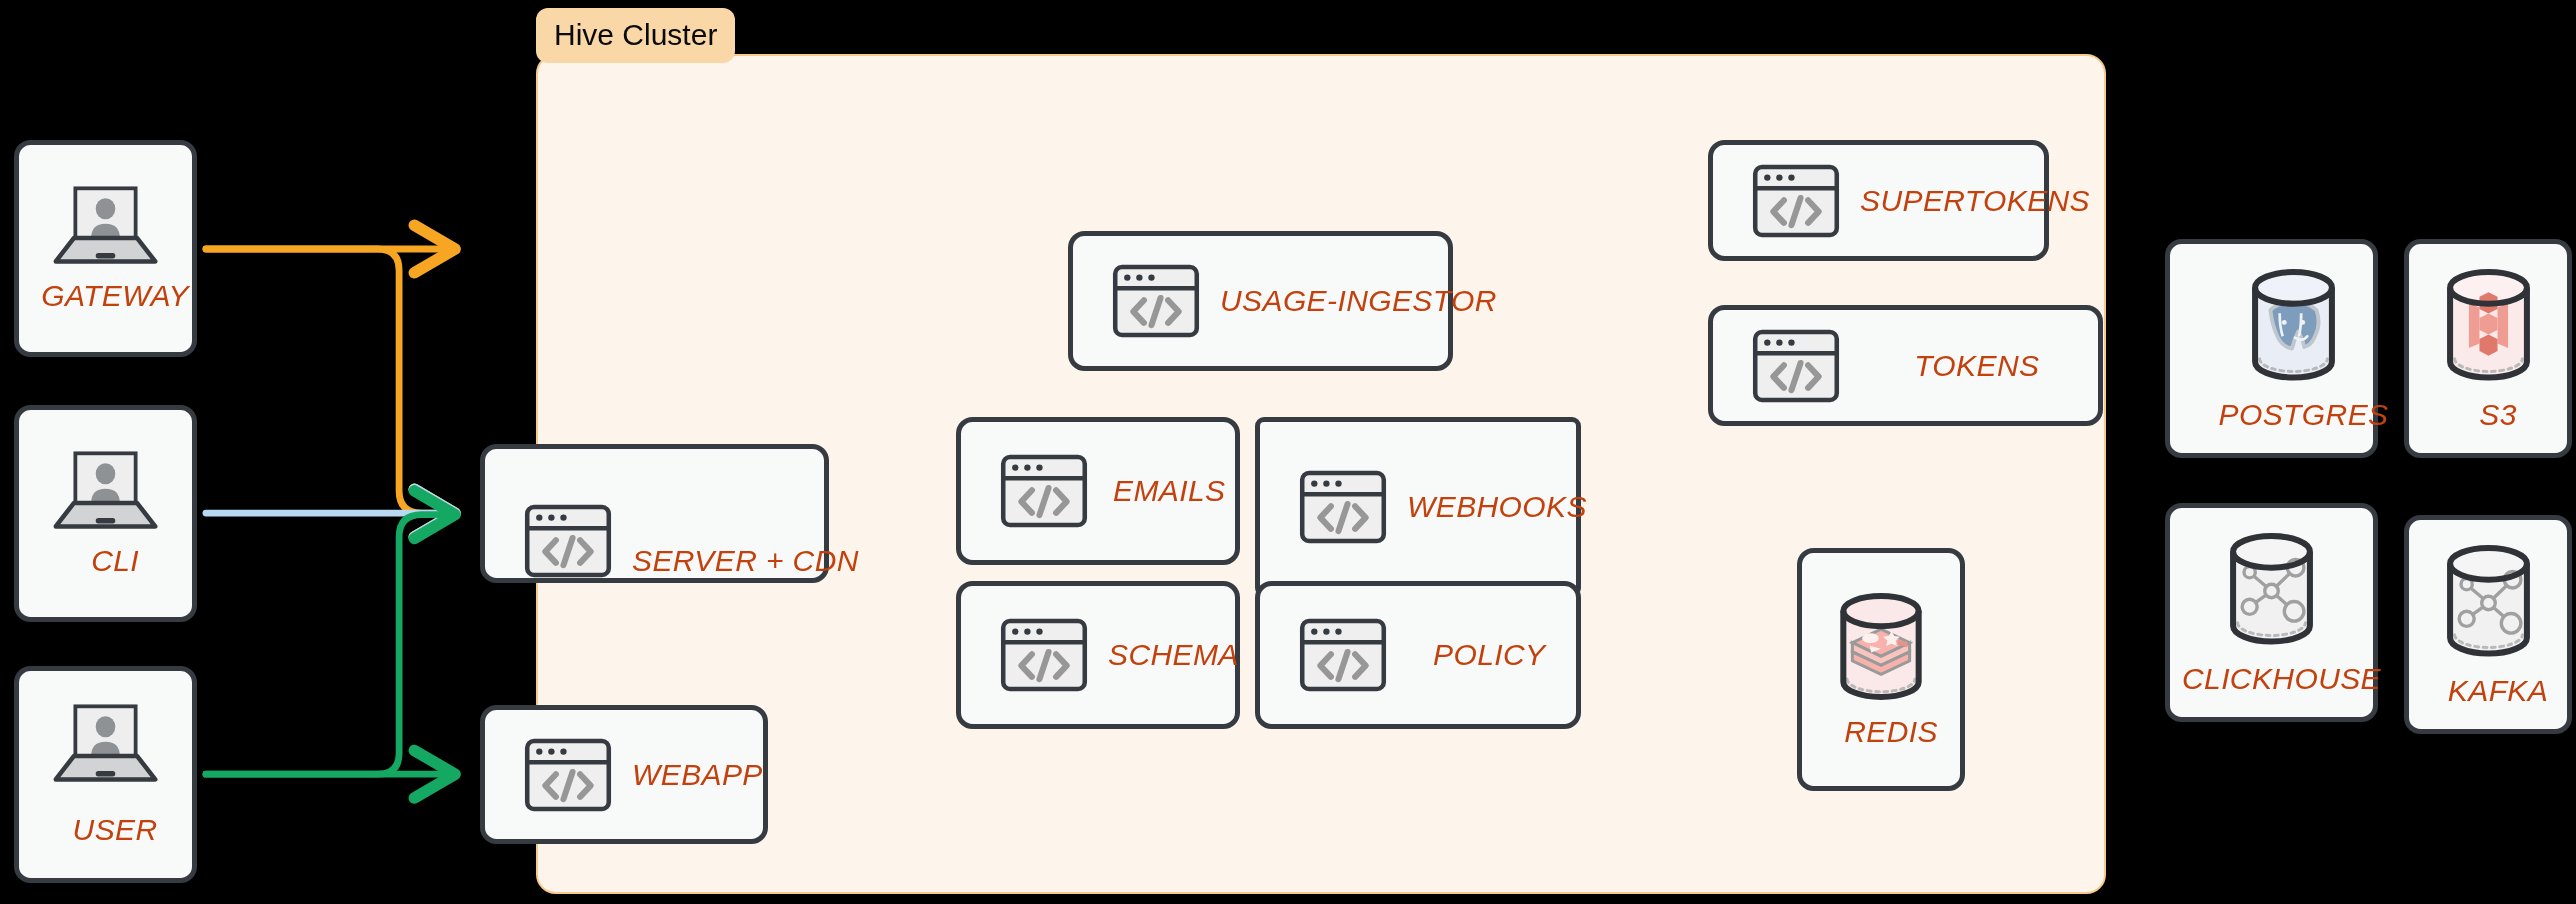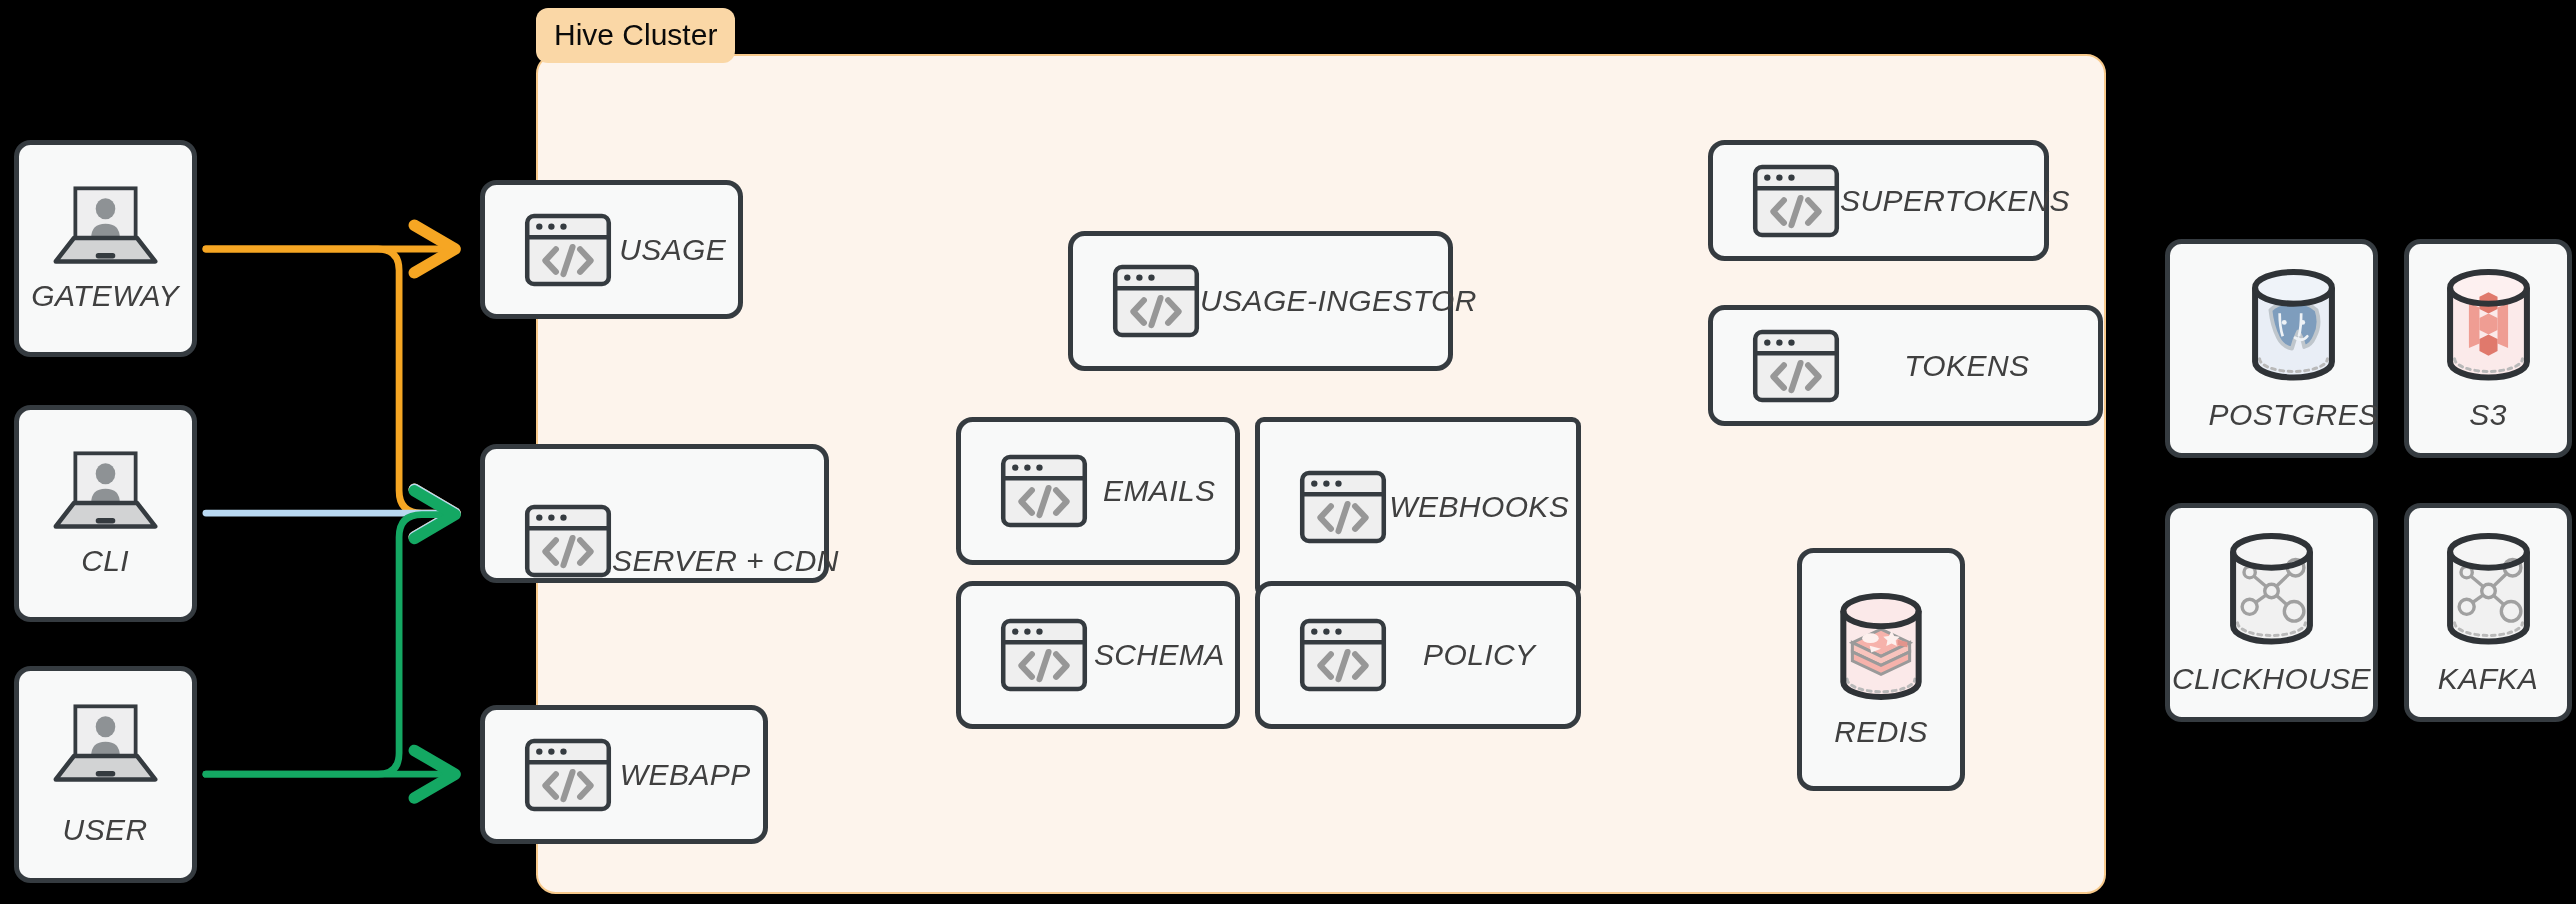--- a/index.html
+++ b/index.html
@@ -35,25 +35,26 @@
     background: #f8f9f9;
     border: 5.3px solid #353b40;
     border-radius: 16.6px;
     display: flex;
     align-items: center;
   }
   .node.svc { flex-direction: row; }
   .node.actor, .node.db { flex-direction: column; justify-content: center; }
 
   .node-label {
-    color: #404040;
+    color: #c2410c;
     font-style: italic;
     font-size: 30px;
     letter-spacing: 0.4px;
     white-space: nowrap;
+    margin-left: 20px;
   }
   .node.svc .node-label { flex: 1; text-align: center; padding-right: 4.5px; }
   .node.actor .node-label, .node.db .node-label { margin-top: 12px; }
 
   .icon-wrap { display: flex; align-items: center; justify-content: center; }
   .node.svc .icon-wrap { margin-left: 39px; }
 
   svg { display: block; overflow: visible; }
 
   
@@ -126,35 +127,20 @@
         <ellipse cx="75" cy="31" rx="13" ry="14" fill="#8e9295"></ellipse>
         <path d="M56 70 q0-19 19-19 q19 0 19 19 z" fill="#8e9295"></path>
         <line x1="35" y1="70" x2="115" y2="70" stroke="#353b40" stroke-width="4" stroke-dasharray="5 5"></line>
         <path d="M33 70 L117 70 L141 101 L9 101 Z" fill="#d2d3d4" stroke="#353b40" stroke-width="6" stroke-linejoin="round"></path>
         <rect x="62" y="90" width="26" height="7" rx="3.5" fill="#353b40"></rect>
       </svg>
     </span>
     <span class="node-label">USER</span>
   </div>
 
-  <div class="node svc" style="left:480px; top:180px; width:263px; height:139px;">
-    <span class="icon-wrap">
-      <svg width="88" height="74" viewBox="0 0 116 98">
-        <rect x="4" y="4" width="108" height="90" rx="9" fill="#efefef" stroke="#353b40" stroke-width="6"></rect>
-        <line x1="4" y1="32" x2="112" y2="32" stroke="#353b40" stroke-width="6"></line>
-        <circle cx="20" cy="18" r="4.2" fill="#353b40"></circle>
-        <circle cx="36" cy="18" r="4.2" fill="#353b40"></circle>
-        <circle cx="52" cy="18" r="4.2" fill="#353b40"></circle>
-        <path d="M42 48 L28 63 L42 78" fill="none" stroke="#979797" stroke-width="8" stroke-linecap="round" stroke-linejoin="round"></path>
-        <path d="M74 48 L88 63 L74 78" fill="none" stroke="#979797" stroke-width="8" stroke-linecap="round" stroke-linejoin="round"></path>
-        <line x1="64" y1="45" x2="52" y2="81" stroke="#979797" stroke-width="8" stroke-linecap="round"></line>
-      </svg>
-    </span>
-    <span class="node-label">USAGE</span>
-  </div>
 
   <div class="node svc" style="left:480px; top:444px; width:349px; height:139px;align-items:flex-end;">
     <span class="icon-wrap">
       <svg width="88" height="74" viewBox="0 0 116 98">
         <rect x="4" y="4" width="108" height="90" rx="9" fill="#efefef" stroke="#353b40" stroke-width="6"></rect>
         <line x1="4" y1="32" x2="112" y2="32" stroke="#353b40" stroke-width="6"></line>
         <circle cx="20" cy="18" r="4.2" fill="#353b40"></circle>
         <circle cx="36" cy="18" r="4.2" fill="#353b40"></circle>
         <circle cx="52" cy="18" r="4.2" fill="#353b40"></circle>
         <path d="M42 48 L28 63 L42 78" fill="none" stroke="#979797" stroke-width="8" stroke-linecap="round" stroke-linejoin="round"></path>
@@ -376,21 +362,21 @@
           <circle cx="46" cy="103" r="10"></circle>
           <circle cx="105" cy="109" r="13"></circle>
         </g>
         <path d="M24 30 L24 128 A51 21 0 0 0 126 128 L126 30" fill="none" stroke="#2f3337" stroke-width="8" stroke-linejoin="round"></path>
         <ellipse cx="75" cy="30" rx="51" ry="21" fill="none" stroke="#2f3337" stroke-width="8"></ellipse>
       </svg>
     </span>
     <span class="node-label">CLICKHOUSE</span>
   </div>
 
-  <div class="node db" style="left:2404px; top:503px; width:168px; height:219px;">
+  <div class="node db" style="left:2404px; top:515px; width:168px; height:219px;">
     <span class="icon-wrap">
       <svg width="113" height="121" viewBox="0 0 150 160">
         <path d="M24 30 L24 128 A51 21 0 0 0 126 128 L126 30 Z" fill="#f1f1f1"></path>
         <path d="M24 30 A51 21 0 0 1 126 30 A51 21 0 0 1 24 30 Z" fill="#f5f5f5"></path>
         <path d="M30 124 A45 17 0 0 0 120 124" fill="none" stroke="#b9b9b9" stroke-width="4" stroke-dasharray="5 6" stroke-linecap="round"></path>
         <g stroke="#a0a0a0" stroke-width="4.5" fill="none">
           <line x1="75" y1="82" x2="49" y2="60"></line>
           <line x1="75" y1="82" x2="104" y2="54"></line>
           <line x1="75" y1="82" x2="50" y2="100"></line>
           <line x1="75" y1="82" x2="102" y2="106"></line>

